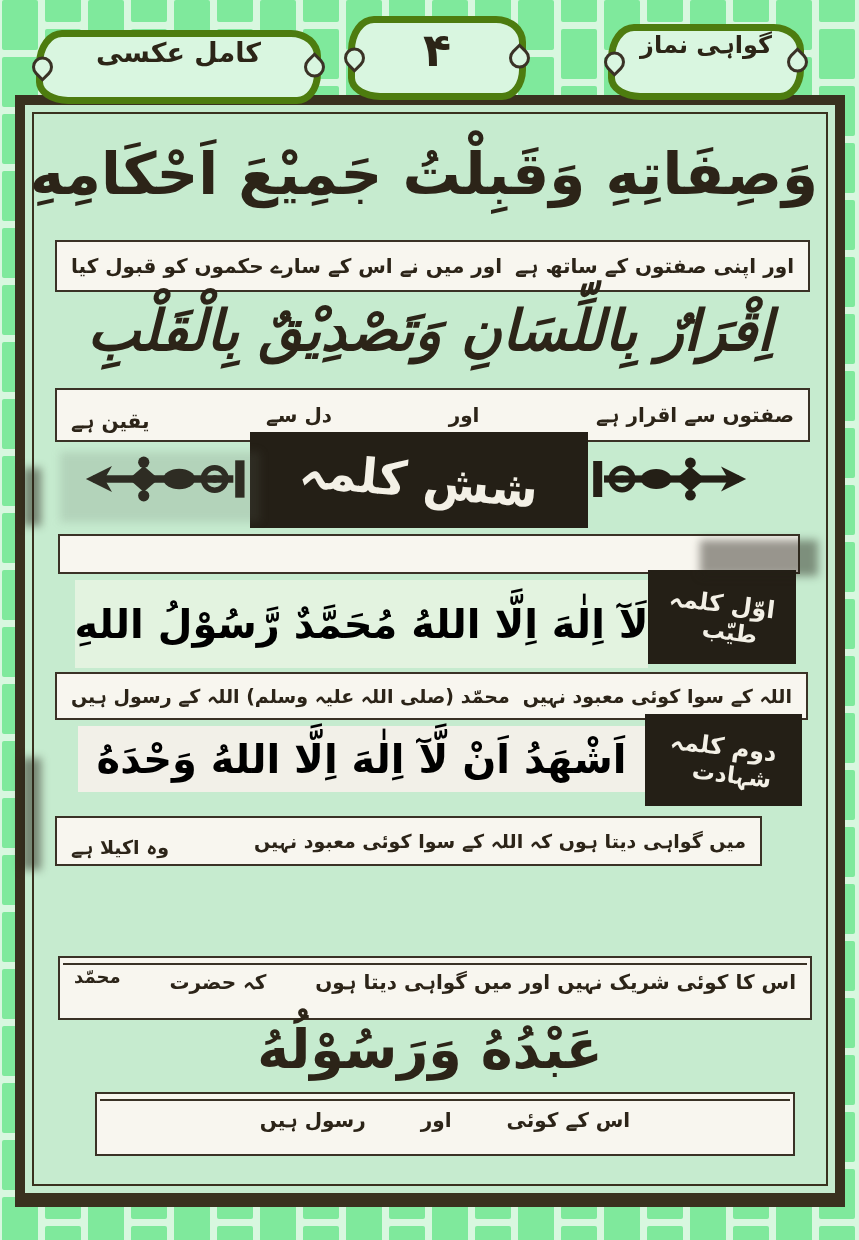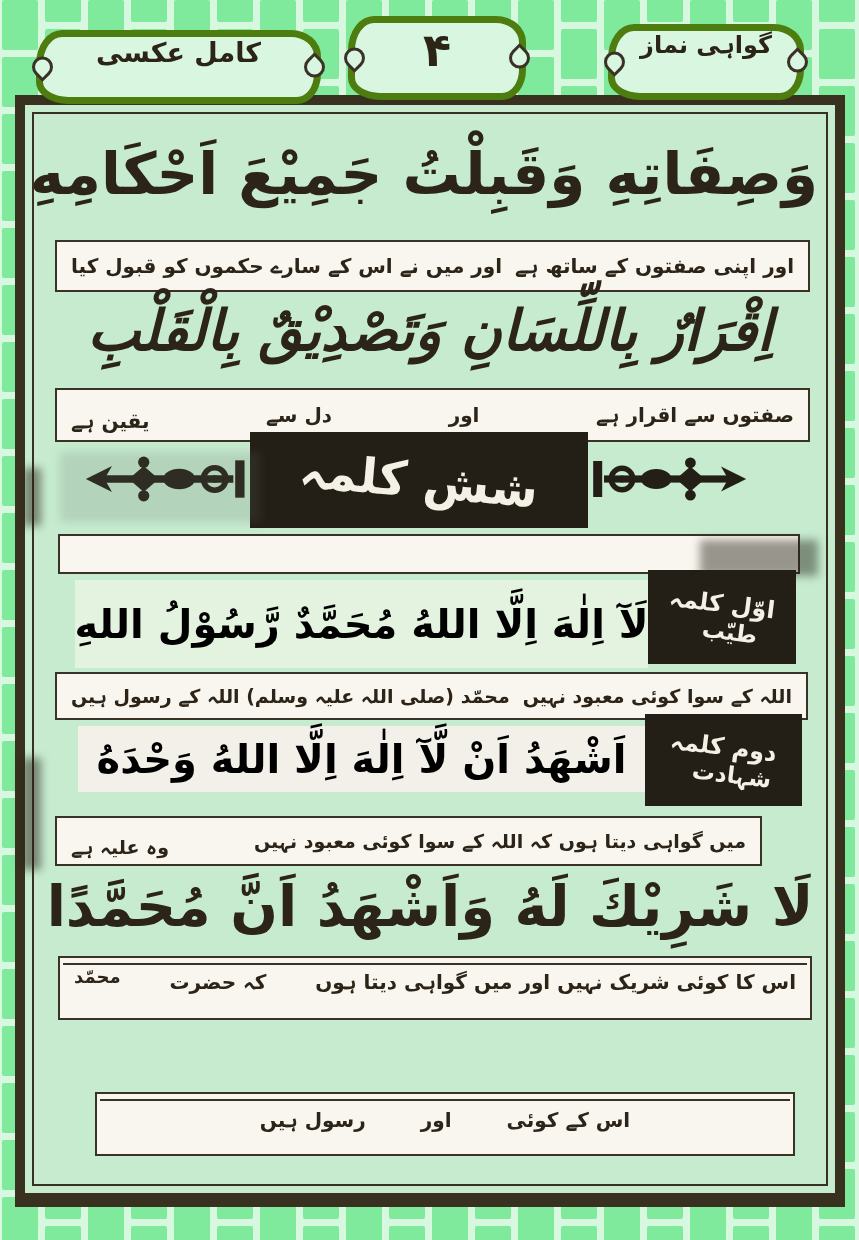--- a/index.html
+++ b/index.html
@@ -624,30 +624,30 @@
     <span class="seg">محمّد (صلی اللہ علیہ وسلم) اللہ کے رسول ہیں</span>
   </div>
 
   <div class="k-arabic k2-arabic">اَشْهَدُ اَنْ لَّآ اِلٰهَ اِلَّا اللهُ وَحْدَهُ</div>
   <div class="k-label k2-label">
     <span class="l1">دوم کلمہ</span>
     <span class="l2">شہادت</span>
   </div>
   <div class="strip between" style="left:55px; top:816px; width:707px; height:50px; font-size:19px;">
     <span class="seg">میں گواہی دیتا ہوں کہ اللہ کے سوا کوئی معبود نہیں</span>
-    <span class="seg" style="transform:translateY(6px);">وہ علیہ ہے</span>
-  </div>
-
-  <div class="arabic-line" style="top:872px; font-size:56px;">لَا شَرِيْكَ لَهُ وَاَشْهَدُ اَنَّ مُحَمَّدًا</div>
+    <span class="seg" style="transform:translateY(6px);">وہ اکیلا ہے</span>
+  </div>
+
   <div class="strip between strip-tall" style="left:58px; top:956px; width:754px; height:64px; align-items:flex-start; padding-top:12px;">
     <span class="seg">اس کا کوئی شریک نہیں اور میں گواہی دیتا ہوں</span>
     <span class="seg">کہ حضرت</span>
     <span class="seg" style="font-size:18px; transform:translateY(-4px);">محمّد</span>
   </div>
 
+  <div class="arabic-line" style="top:1016px; font-size:54px;">عَبْدُهُ وَرَسُوْلُهُ</div>
   <div class="strip strip-tall" style="left:95px; top:1092px; width:700px; height:64px; justify-content:center; gap:55px; align-items:flex-start; padding-top:14px;">
     <span class="seg">اس کے کوئی</span>
     <span class="seg">اور</span>
     <span class="seg">رسول ہیں</span>
   </div>
 
   <div class="smudge s1"></div>
   <div class="smudge s2"></div>
   <div class="smudge s3"></div>
   <div class="smudge s4"></div>

